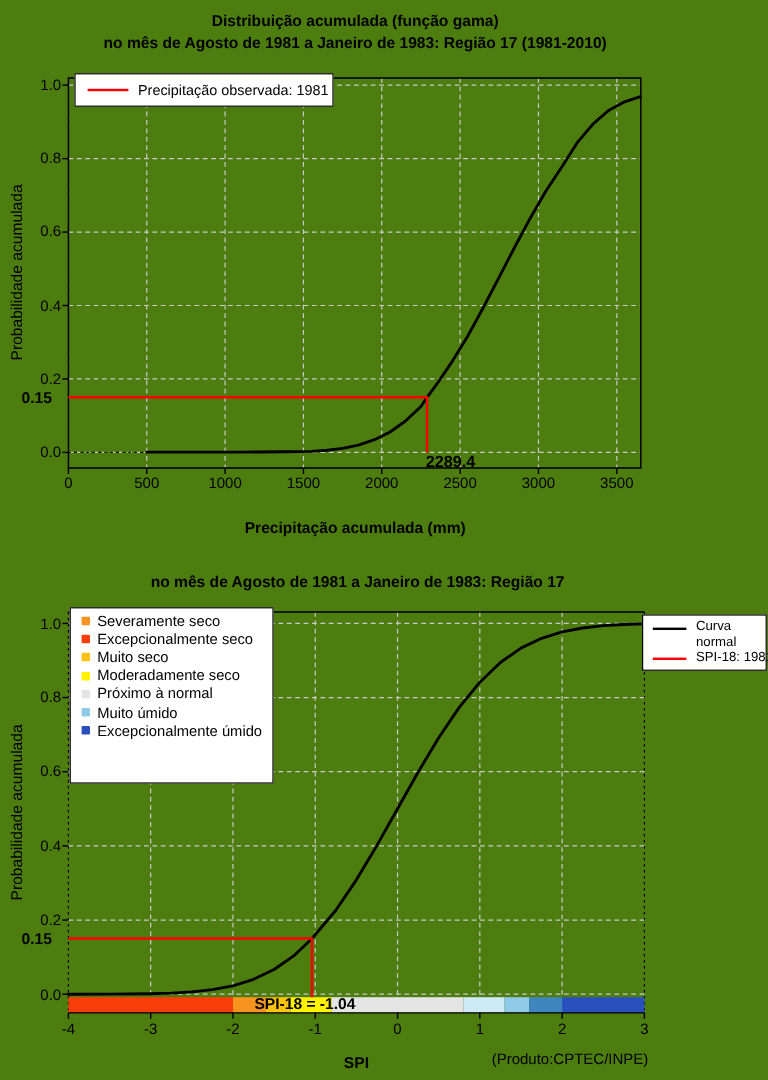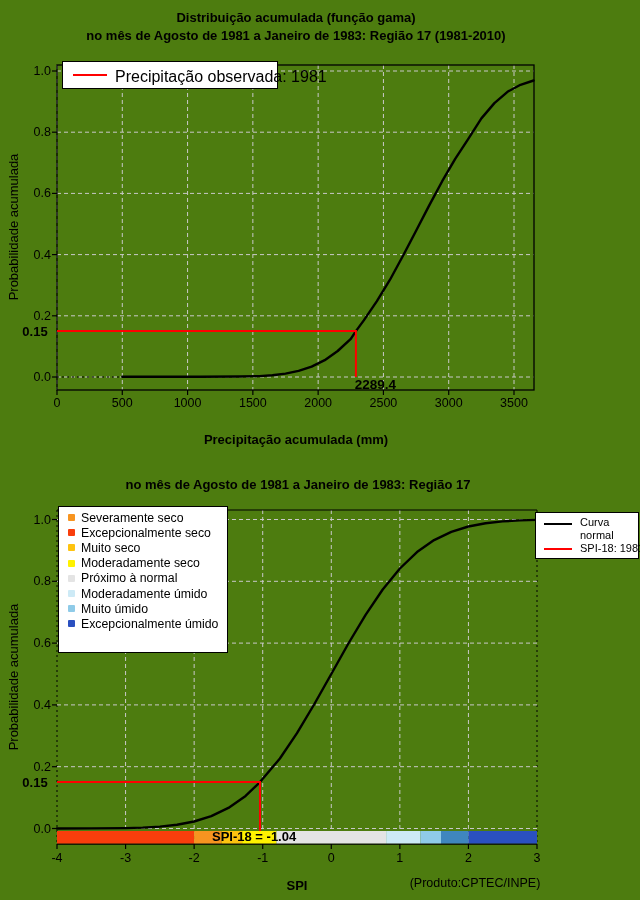--- a/index.html
+++ b/index.html
@@ -7,21 +7,21 @@
   .canvas{position:absolute;left:0;top:0;width:640px;height:900px;background:#4d7c0f;overflow:hidden;}
   #plot-svg{position:absolute;left:0;top:0;}
   .t{position:absolute;white-space:nowrap;}
   .b{font-weight:bold;}
   .title{left:0;width:592px;text-align:center;font-size:13px;font-weight:bold;}
   .title2{left:0;width:596px;text-align:center;font-size:13px;font-weight:bold;}
   .xlab{font-size:13px;text-align:center;font-weight:bold;}
   .ylab{position:absolute;width:220px;height:16px;text-align:center;font-size:13px;transform:rotate(-90deg);white-space:nowrap;}
   .tkx{position:absolute;width:56px;text-align:center;font-size:12.5px;}
   .tky{position:absolute;width:31px;text-align:right;font-size:12.5px;}
-  .prob-mark{position:absolute;width:34px;text-align:center;font-size:13px;font-weight:bold;}
+  .prob-mark{position:absolute;width:34px;text-align:left;font-size:13px;font-weight:bold;}
   .legendbox{position:absolute;border:1px solid #000;background:#fff;}
   .lrow{display:flex;align-items:center;height:15.2px;}
   .sw{width:7px;height:7px;margin-left:9px;margin-right:6px;flex:none;border-radius:1px;}
   .llabel{font-size:12.3px;white-space:nowrap;}
   .linesample{position:absolute;height:2px;}
   .rleg-text{position:absolute;font-size:11px;white-space:nowrap;}
   .barlabel{position:absolute;font-size:13px;font-weight:bold;white-space:nowrap;}
   .footer{position:absolute;font-size:12.5px;white-space:nowrap;text-align:center;}
 </style>
 </head>
@@ -109,21 +109,21 @@
   <div class="t title" style="top:28px">no mês de Agosto de 1981 a Janeiro de 1983: Região 17 (1981-2010)</div>
 
   <div class="ylab" style="left:-96px;top:219px">Probabilidade acumulada</div>
   <div class="t xlab" style="left:96px;top:432px;width:400px">Precipitação acumulada (mm)</div>
 
   <div class="prob-mark" style="left:18px;top:324px">0.15</div>
   <div class="t b" style="left:316px;top:377px;width:80px;text-align:right;font-size:13.5px">2289.4</div>
 
   <div class="legendbox" style="left:62px;top:61px;width:214px;height:26px">
     <div class="linesample" style="left:10px;top:12px;width:34px;background:#FF0000"></div>
-    <div class="t" style="left:52px;top:6px;font-size:16px">Precipitação observada: 1981</div>
+    <div class="t" style="left:52px;top:6px;font-size:12px">Precipitação observada: 1981</div>
   </div>
 
   <div class="t title2" style="top:477px">no mês de Agosto de 1981 a Janeiro de 1983: Região 17</div>
 
   <div class="ylab" style="left:-96px;top:669px">Probabilidade acumulada</div>
   <div class="t xlab" style="left:97px;top:878px;width:400px">SPI</div>
   <div class="footer" style="left:400px;top:876px;width:150px">(Produto:CPTEC/INPE)</div>
 
   <div class="prob-mark" style="left:18px;top:775px">0.15</div>
   <div class="barlabel" style="left:212px;top:829px">SPI-18 = -1.04</div>
@@ -141,24 +141,20 @@
         <div class="sw" style="background: rgb(254, 195, 16);"></div>
         <div class="llabel">Muito seco</div>
       </div>
       <div class="lrow">
         <div class="sw" style="background: rgb(255, 242, 0);"></div>
         <div class="llabel">Moderadamente seco</div>
       </div>
       <div class="lrow">
         <div class="sw" style="background: rgb(228, 228, 228);"></div>
         <div class="llabel">Próximo à normal</div>
-      </div>
-      <div class="lrow">
-        <div class="sw" style="background: rgb(205, 234, 246);"></div>
-        <div class="llabel">Moderadamente úmido</div>
       </div>
       <div class="lrow">
         <div class="sw" style="background: rgb(143, 203, 232);"></div>
         <div class="llabel">Muito úmido</div>
       </div>
       <div class="lrow">
         <div class="sw" style="background: rgb(42, 80, 192);"></div>
         <div class="llabel">Excepcionalmente úmido</div>
       </div>
     </div>

